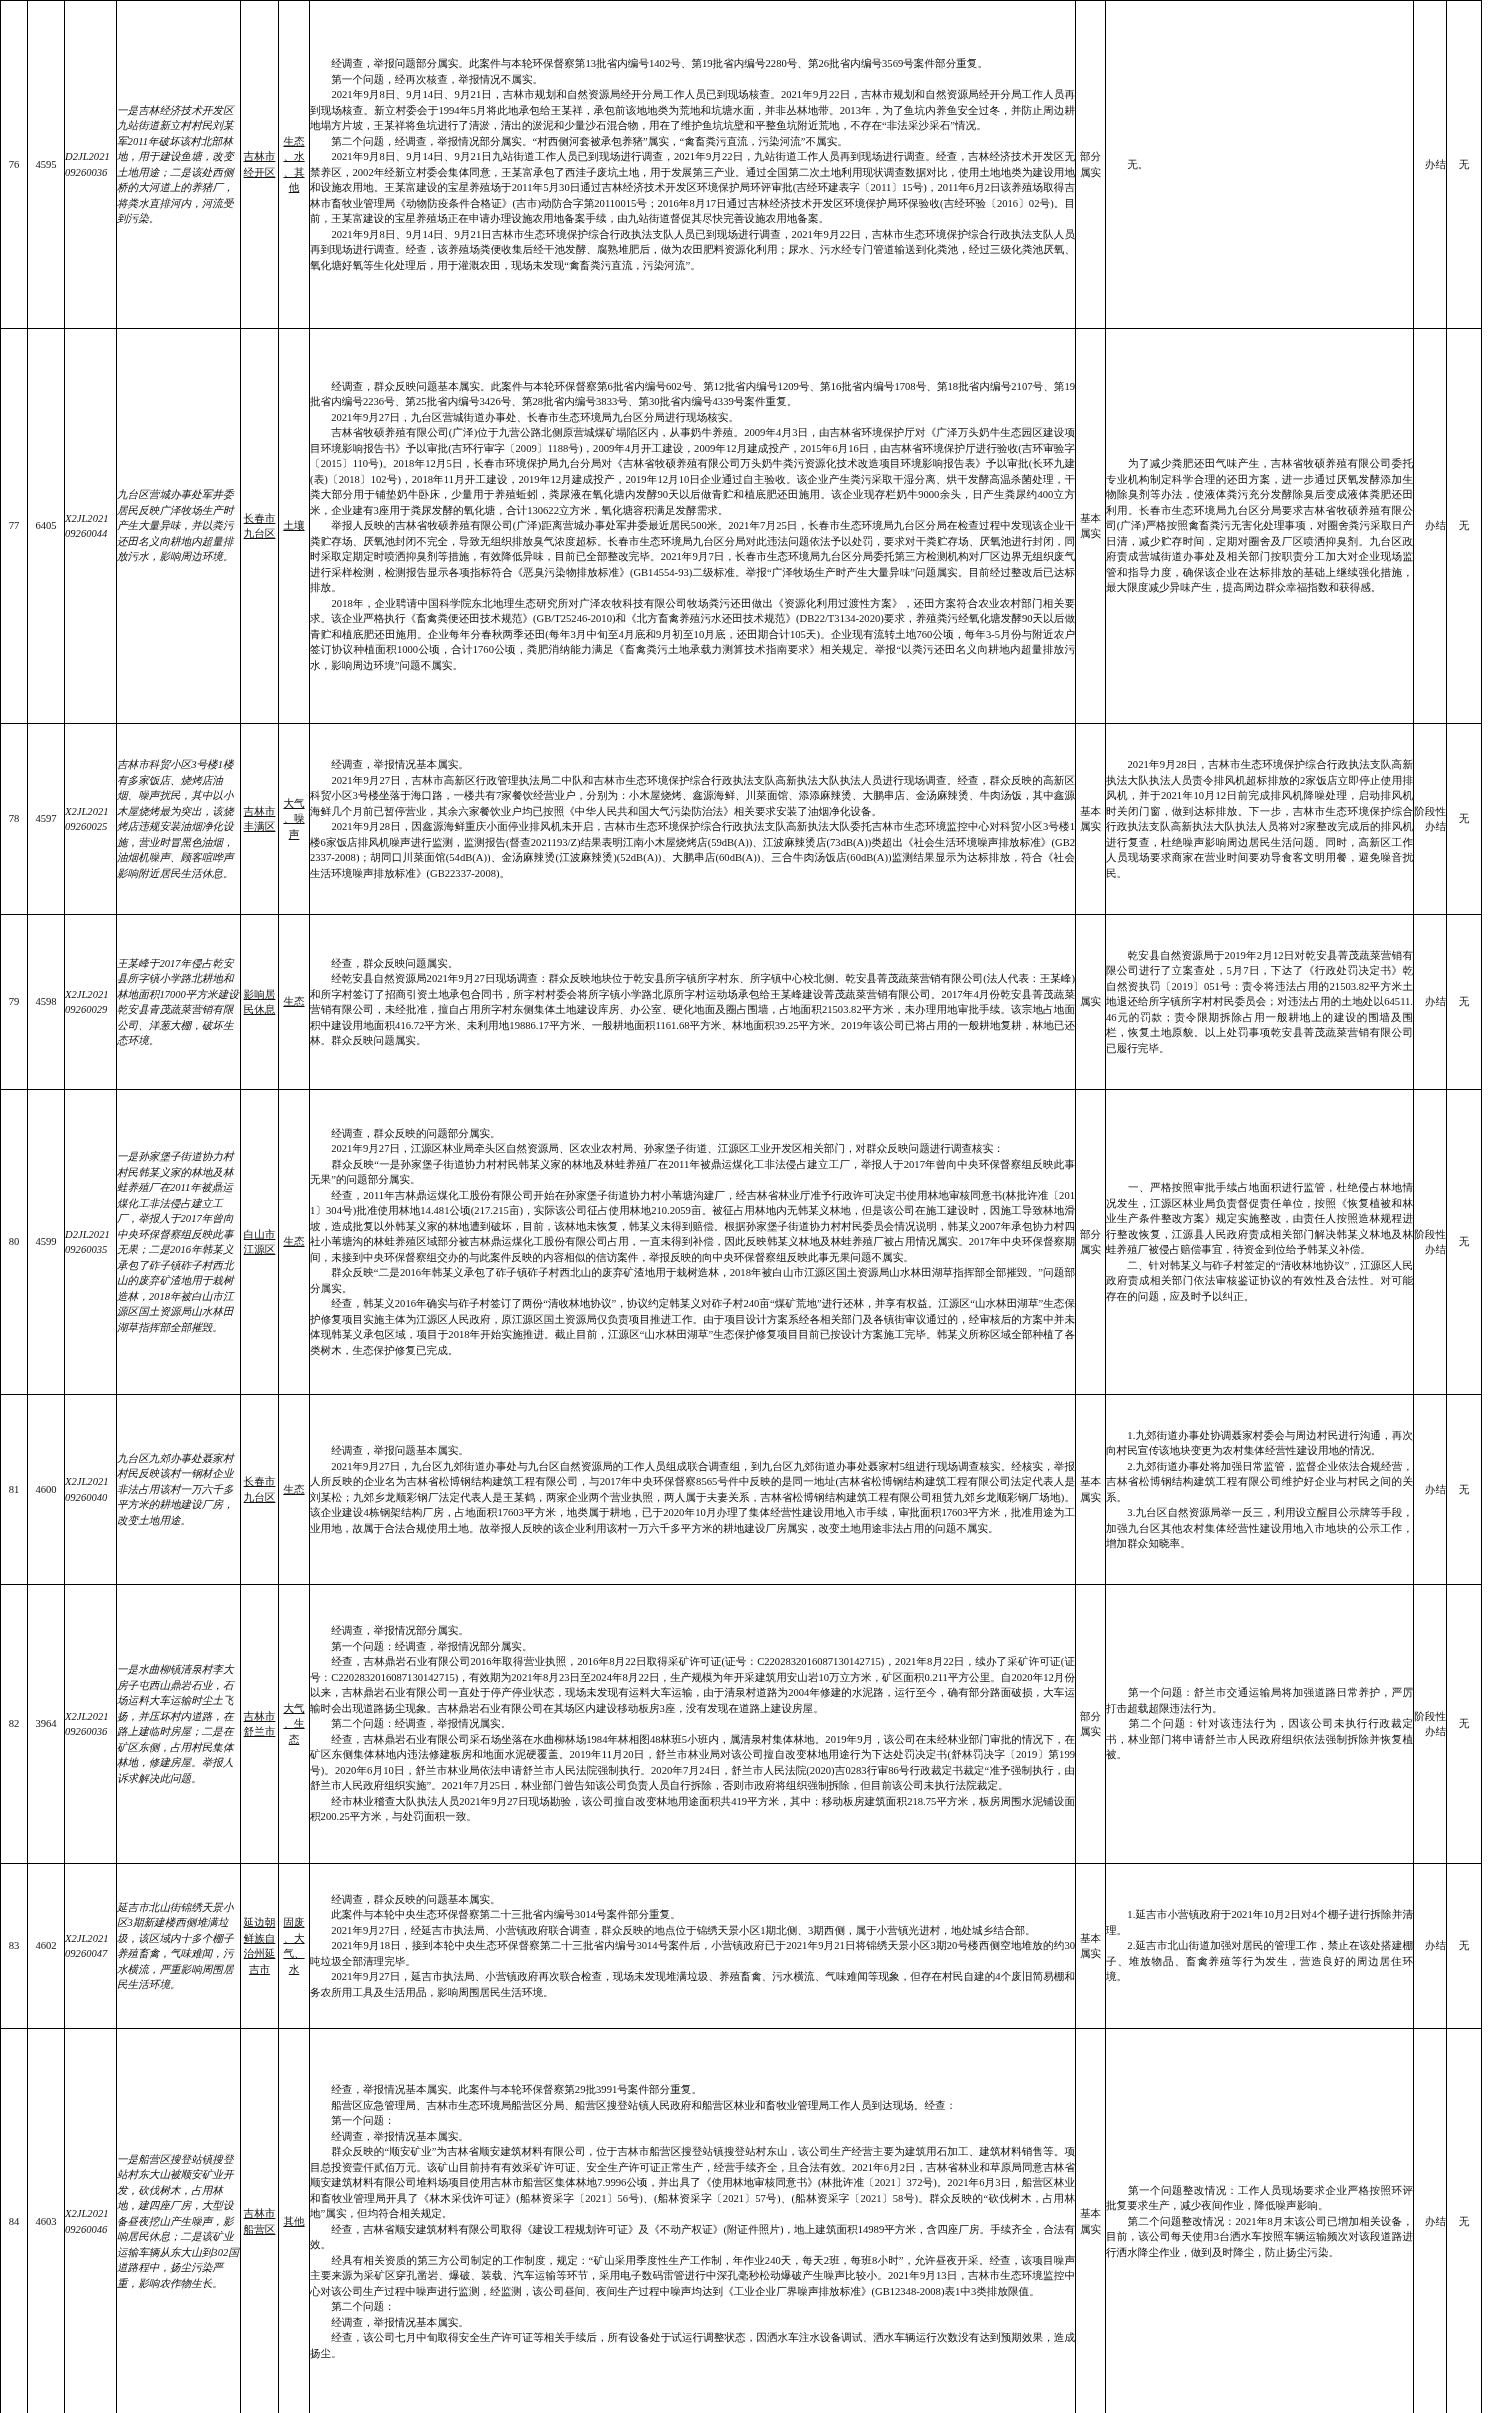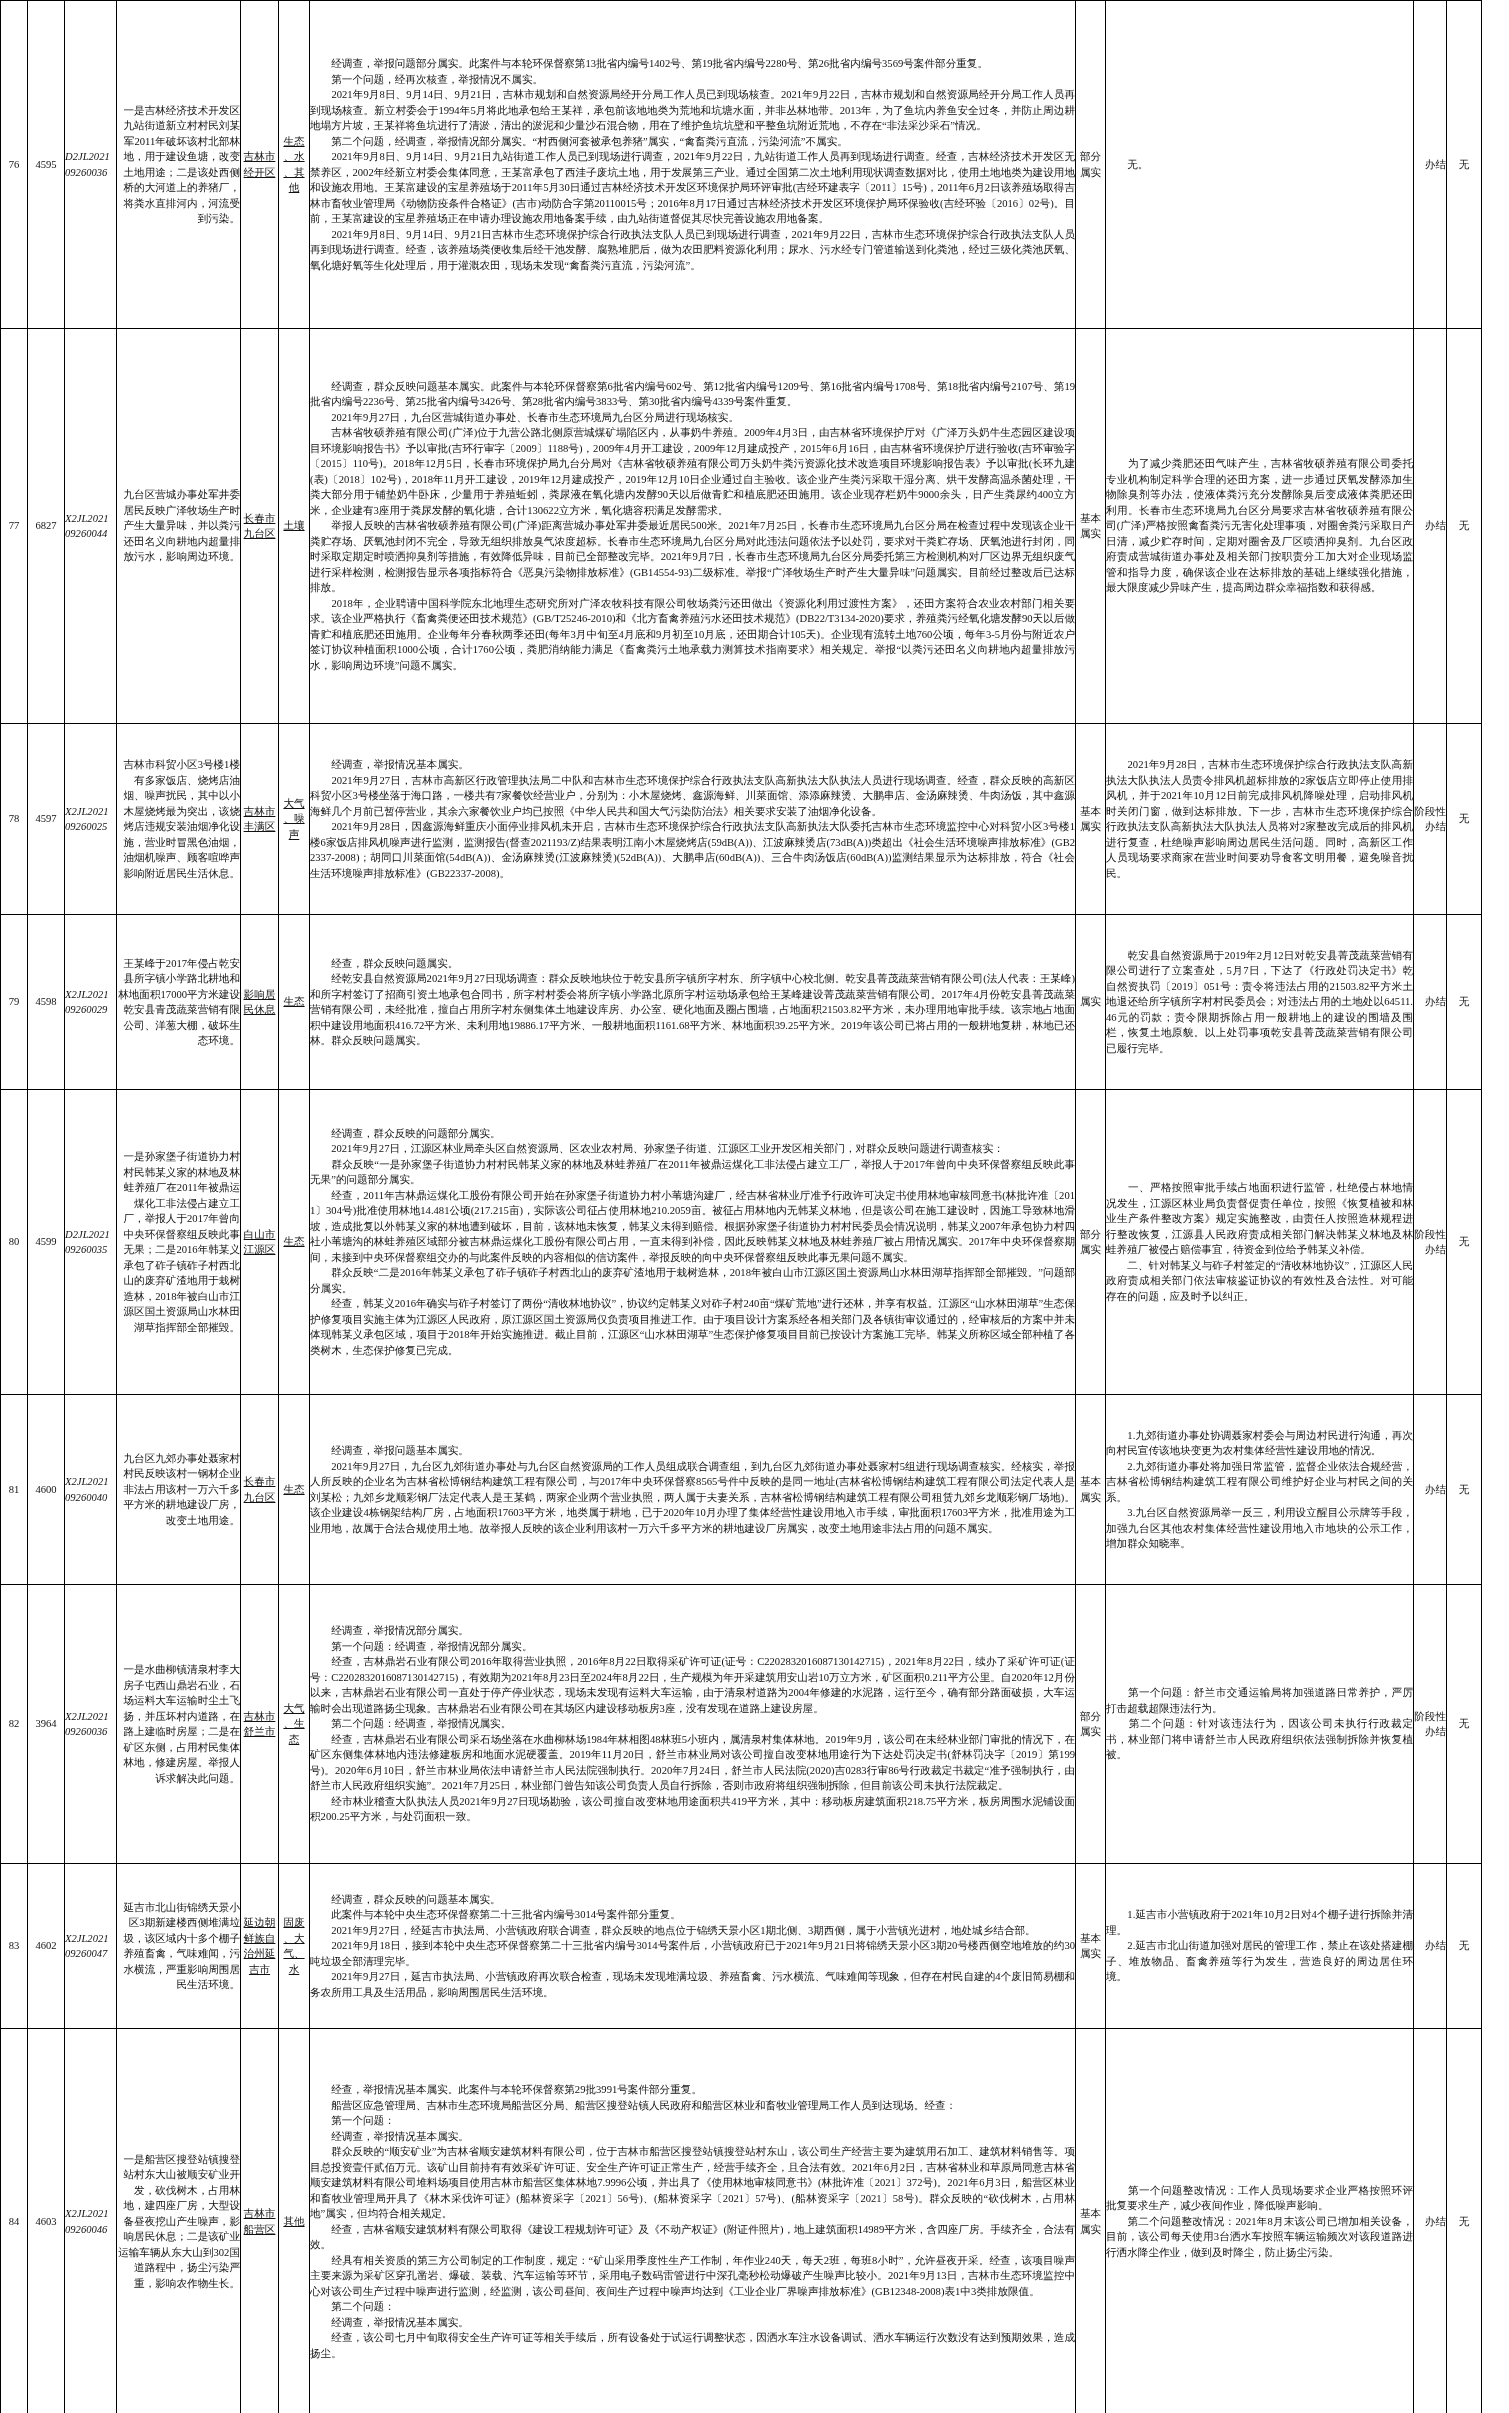--- a/index.html
+++ b/index.html
@@ -3,21 +3,21 @@
 <meta charset="utf-8">
 <style>
   html,body{margin:0;padding:0;background:#fff;}
   #page{position:relative;width:1510px;height:2413px;background:#fff;color:#111;
         font-family:"Liberation Serif","DejaVu Serif",serif;}
   table#ledger{border-collapse:collapse;table-layout:fixed;width:1481px;height:2413px;}
   #ledger td{border:0.6px solid #000;vertical-align:middle;overflow:hidden;
              font-size:10.6px;line-height:15.5px;padding:0;box-sizing:border-box;}
   td.c-num{text-align:center;}
   td.c-code{text-align:left;white-space:pre-wrap;word-break:break-all;padding:0 0.6px;font-style:italic;}
-  td.c-complaint{text-align:right;padding:0 5.6px;word-break:break-all;}
+  td.c-complaint{text-align:left;padding:0 5.6px;word-break:break-all;font-style:italic;}
   td.c-region,td.c-type{text-align:center;padding:0 2.5px;word-break:break-all;line-break:anywhere;text-decoration:underline;}
   td.c-invest{text-align:justify;padding:0 11.2px;white-space:pre-wrap;word-break:break-all;margin-left:47px;}
   td.c-verdict{text-align:center;padding:0 1.2px;word-break:break-all;margin-top:32px;}
   td.c-remed{text-align:justify;padding:0 9.3px;white-space:pre-wrap;word-break:break-all;}
   td.c-status{text-align:right;padding:0 2.5px;word-break:break-all;}
   td.c-acct{text-align:center;}
 </style>
 </head>
 <body>
 
@@ -51,21 +51,21 @@
 　　第二个问题，经调查，举报情况部分属实。“村西侧河套被承包养猪”属实，“禽畜粪污直流，污染河流”不属实。
 　　2021年9月8日、9月14日、9月21日九站街道工作人员已到现场进行调查，2021年9月22日，九站街道工作人员再到现场进行调查。经查，吉林经济技术开发区无禁养区，2002年经新立村委会集体同意，王某富承包了西洼子废坑土地，用于发展第三产业。通过全国第二次土地利用现状调查数据对比，使用土地地类为建设用地和设施农用地。王某富建设的宝星养殖场于2011年5月30日通过吉林经济技术开发区环境保护局环评审批(吉经环建表字〔2011〕15号)，2011年6月2日该养殖场取得吉林市畜牧业管理局《动物防疫条件合格证》(吉市)动防合字第20110015号；2016年8月17日通过吉林经济技术开发区环境保护局环保验收(吉经环验〔2016〕02号)。目前，王某富建设的宝星养殖场正在申请办理设施农用地备案手续，由九站街道督促其尽快完善设施农用地备案。
 　　2021年9月8日、9月14日、9月21日吉林市生态环境保护综合行政执法支队人员已到现场进行调查，2021年9月22日，吉林市生态环境保护综合行政执法支队人员再到现场进行调查。经查，该养殖场粪便收集后经干池发酵、腐熟堆肥后，做为农田肥料资源化利用；尿水、污水经专门管道输送到化粪池，经过三级化粪池厌氧、氧化塘好氧等生化处理后，用于灌溉农田，现场未发现“禽畜粪污直流，污染河流”。</td>
     <td class="c-verdict">部分属实</td>
     <td class="c-remed">　　无。</td>
     <td class="c-status">办结</td>
     <td class="c-acct">无</td>
   </tr>
         <tr style="height: 395px;">
     <td class="c-num">77</td>
-    <td class="c-num">6827</td>
+    <td class="c-num">6405</td>
     <td class="c-code">X2JL2021
 09260044</td>
     <td class="c-complaint">九台区营城办事处军井委居民反映广泽牧场生产时产生大量异味，并以粪污还田名义向耕地内超量排放污水，影响周边环境。</td>
     <td class="c-region">长春市九台区</td>
     <td class="c-type">土壤</td>
     <td class="c-invest">　　经调查，群众反映问题基本属实。此案件与本轮环保督察第6批省内编号602号、第12批省内编号1209号、第16批省内编号1708号、第18批省内编号2107号、第19批省内编号2236号、第25批省内编号3426号、第28批省内编号3833号、第30批省内编号4339号案件重复。
 　　2021年9月27日，九台区营城街道办事处、长春市生态环境局九台区分局进行现场核实。
 　　吉林省牧硕养殖有限公司(广泽)位于九营公路北侧原营城煤矿塌陷区内，从事奶牛养殖。2009年4月3日，由吉林省环境保护厅对《广泽万头奶牛生态园区建设项目环境影响报告书》予以审批(吉环行审字〔2009〕1188号)，2009年4月开工建设，2009年12月建成投产，2015年6月16日，由吉林省环境保护厅进行验收(吉环审验字〔2015〕110号)。2018年12月5日，长春市环境保护局九台分局对《吉林省牧硕养殖有限公司万头奶牛粪污资源化技术改造项目环境影响报告表》予以审批(长环九建(表)〔2018〕102号)，2018年11月开工建设，2019年12月建成投产，2019年12月10日企业通过自主验收。该企业产生粪污采取干湿分离、烘干发酵高温杀菌处理，干粪大部分用于铺垫奶牛卧床，少量用于养殖蚯蚓，粪尿液在氧化塘内发酵90天以后做青贮和植底肥还田施用。该企业现存栏奶牛9000余头，日产生粪尿约400立方米，企业建有3座用于粪尿发酵的氧化塘，合计130622立方米，氧化塘容积满足发酵需求。
 　　举报人反映的吉林省牧硕养殖有限公司(广泽)距离营城办事处军井委最近居民500米。2021年7月25日，长春市生态环境局九台区分局在检查过程中发现该企业干粪贮存场、厌氧池封闭不完全，导致无组织排放臭气浓度超标。长春市生态环境局九台区分局对此违法问题依法予以处罚，要求对干粪贮存场、厌氧池进行封闭，同时采取定期定时喷洒抑臭剂等措施，有效降低异味，目前已全部整改完毕。2021年9月7日，长春市生态环境局九台区分局委托第三方检测机构对厂区边界无组织废气进行采样检测，检测报告显示各项指标符合《恶臭污染物排放标准》(GB14554-93)二级标准。举报“广泽牧场生产时产生大量异味”问题属实。目前经过整改后已达标排放。
 　　2018年，企业聘请中国科学院东北地理生态研究所对广泽农牧科技有限公司牧场粪污还田做出《资源化利用过渡性方案》，还田方案符合农业农村部门相关要求。该企业严格执行《畜禽粪便还田技术规范》(GB/T25246-2010)和《北方畜禽养殖污水还田技术规范》(DB22/T3134-2020)要求，养殖粪污经氧化塘发酵90天以后做青贮和植底肥还田施用。企业每年分春秋两季还田(每年3月中旬至4月底和9月初至10月底，还田期合计105天)。企业现有流转土地760公顷，每年3-5月份与附近农户签订协议种植面积1000公顷，合计1760公顷，粪肥消纳能力满足《畜禽粪污土地承载力测算技术指南要求》相关规定。举报“以粪污还田名义向耕地内超量排放污水，影响周边环境”问题不属实。</td>

